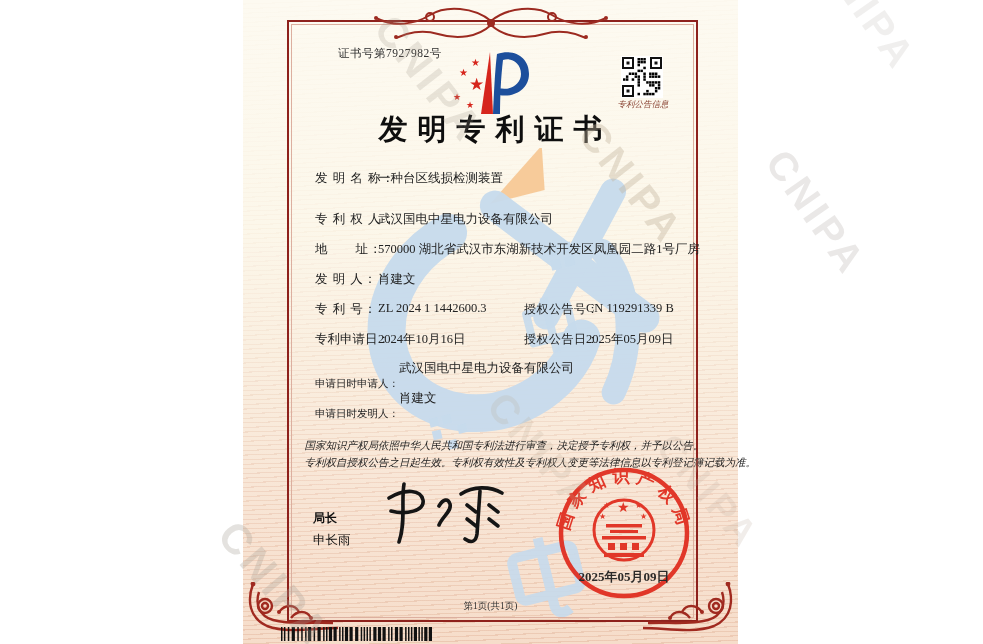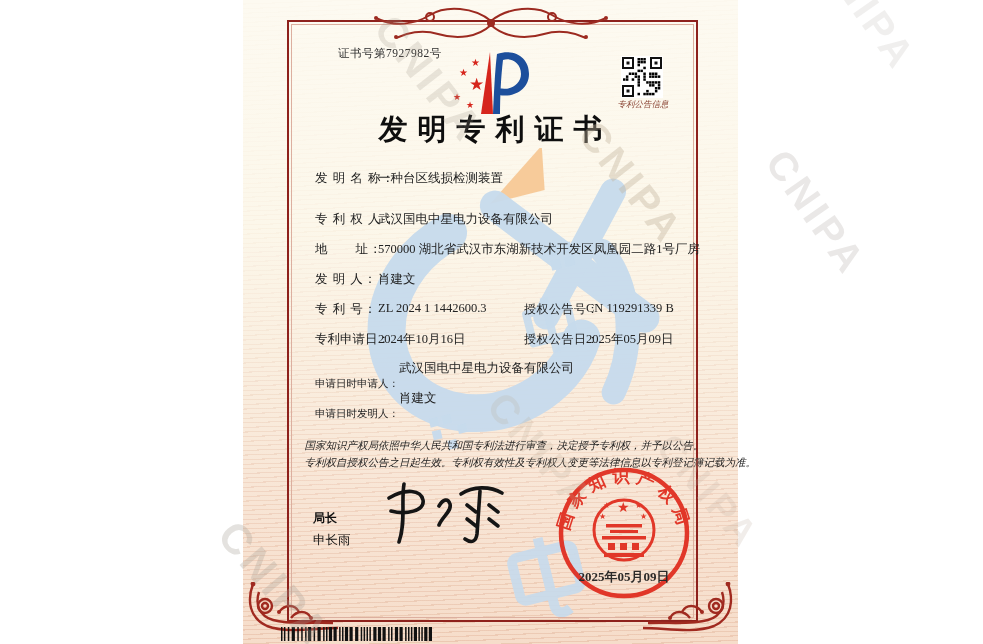--- a/index.html
+++ b/index.html
@@ -321,20 +321,21 @@
           <rect x="49" y="72" width="44" height="3.5"></rect>
           <rect x="55" y="79" width="7" height="7"></rect>
           <rect x="67" y="79" width="7" height="7"></rect>
           <rect x="79" y="79" width="7" height="7"></rect>
           <rect x="51" y="89" width="40" height="4"></rect>
         </g>
       </g>
       <text x="71" y="117" text-anchor="middle" font-size="13" font-weight="bold" fill="#1c1c1c" font-family="'Liberation Serif',serif">2025年05月09日</text>
     </svg>
 
+    <div class="footer-page">第1页(共1页)</div>
 
     <svg class="barcode" width="152" height="14" viewBox="0 0 152 14">
       <g id="barcode-bars" fill="#111">
           <rect x="0.0" y="0" width="1.5" height="14"></rect>
           <rect x="2.9" y="0" width="1.5" height="14"></rect>
           <rect x="6.8" y="0" width="1.5" height="14"></rect>
           <rect x="10.7" y="0" width="3.2" height="14"></rect>
           <rect x="16.3" y="0" width="1.5" height="14"></rect>
           <rect x="20.2" y="0" width="1.5" height="14"></rect>
           <rect x="24.1" y="0" width="1.5" height="14"></rect>

